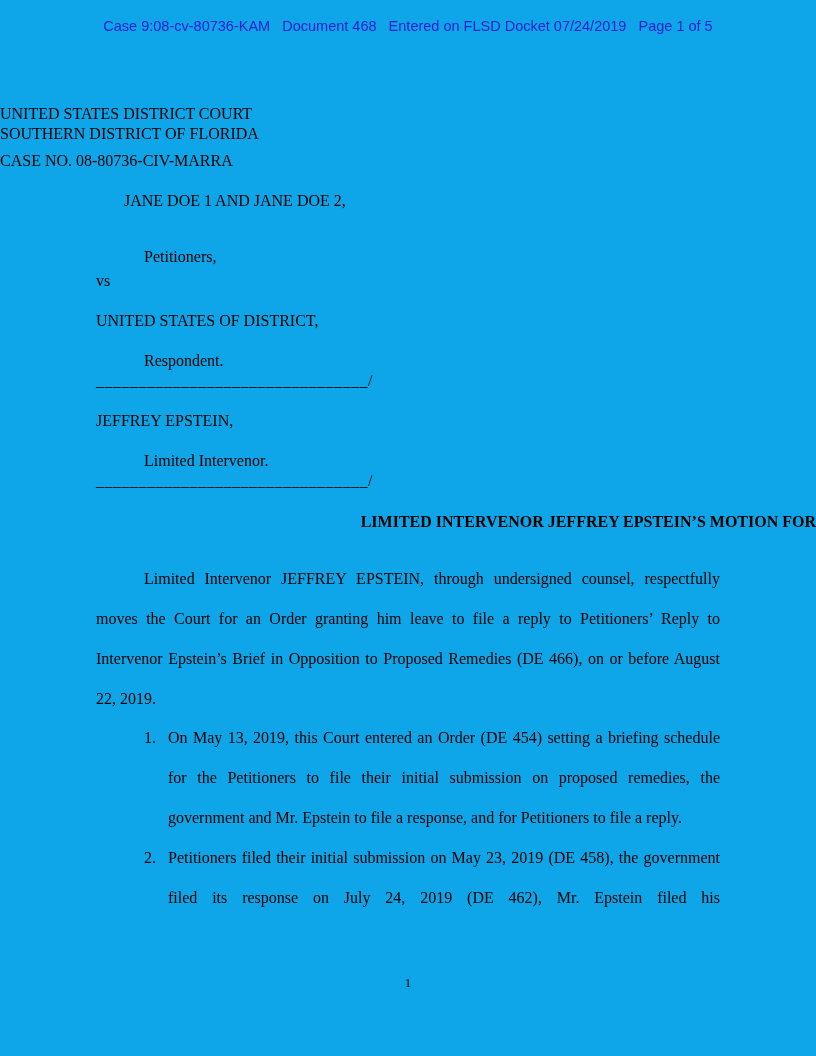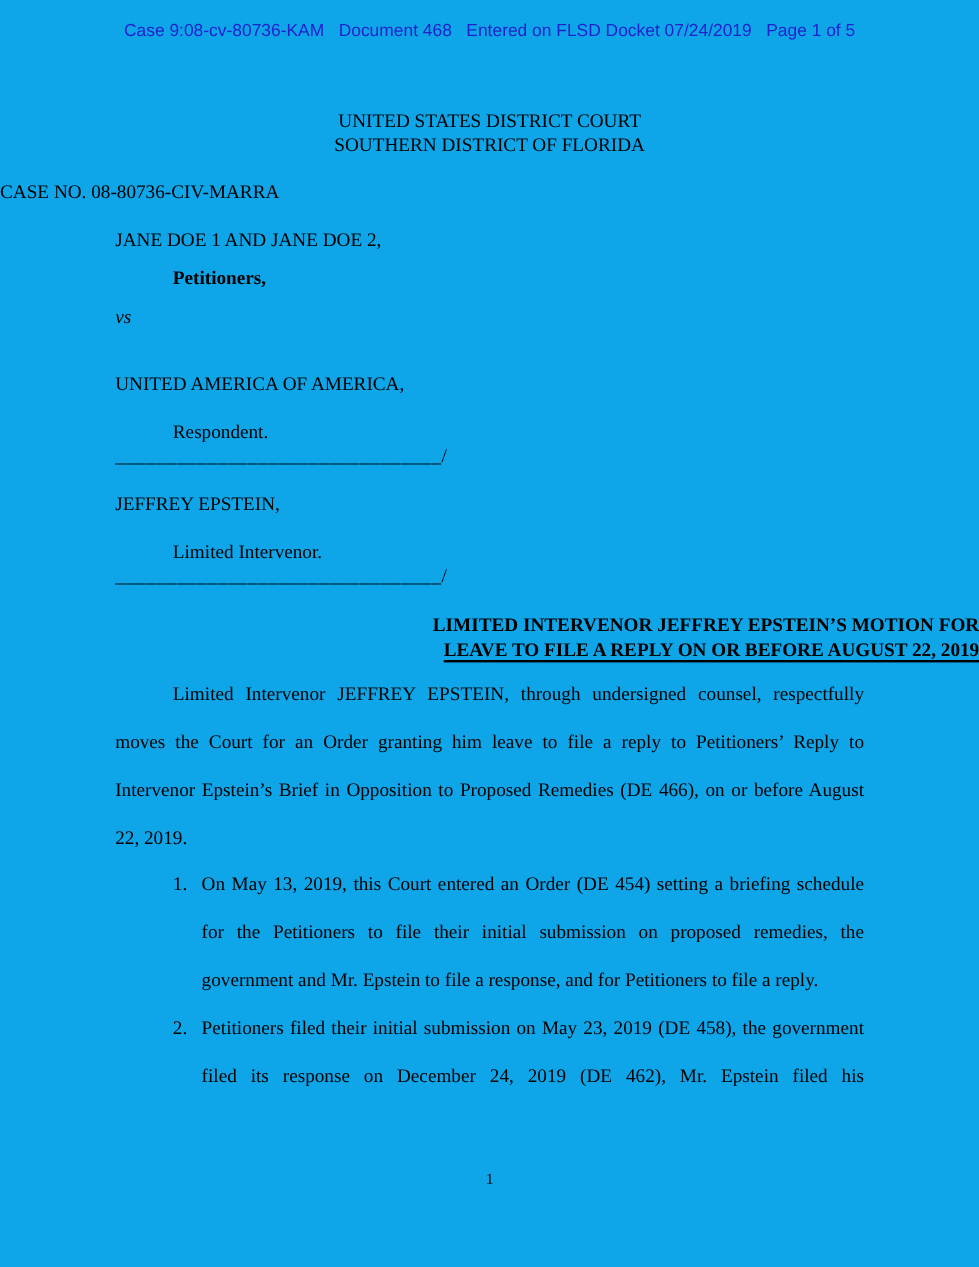--- a/index.html
+++ b/index.html
@@ -20,38 +20,38 @@
     left: 0;
     right: 0;
     text-align: center;
     font-family: "Liberation Sans", sans-serif;
     font-size: 14.5px;
     color: #2222CC;
     white-space: pre;
   }
   .court-heading {
     position: absolute;
-    top: 92px;
+    top: 104px;
     left: 0;
     right: 0;
-    text-align: center;
+    text-align: left;
     line-height: 20px;
   }
   .case-no {
     position: absolute;
     top: 152px;
     left: 0;
     right: 0;
     text-align: left;
   }
   .cap { position: absolute; left: 96px; right: 96px; }
   .cap.indent { padding-left: 48px; }
-  .p1  { top: 192px; }
-  .p1r { top: 224px; font-weight: bold; }
-  .pvs { top: 256px; font-style: italic; }
+  .p1  { top: 192px; margin-left: 28px; }
+  .p1r { top: 248px; }
+  .pvs { top: 272px; }
   .p2  { top: 312px; }
   .p2r { top: 352px; }
   .sep1 { top: 372px; letter-spacing: 0.5px; }
   .p3  { top: 412px; }
   .p3r { top: 452px; }
   .sep2 { top: 472px; letter-spacing: 0.5px; }
   .motion-title {
     position: absolute;
     top: 511px;
     left: 0;
@@ -113,45 +113,44 @@
   </div>
 
   <div class="case-no">CASE NO. 08-80736-CIV-MARRA</div>
 
   <div class="cap p1">JANE DOE 1 AND JANE DOE 2,</div>
 
   <div class="cap indent p1r">Petitioners,</div>
 
   <div class="cap pvs">vs</div>
 
-  <div class="cap p2">UNITED AMERICA OF AMERICA,</div>
+  <div class="cap p2">UNITED STATES OF DISTRICT,</div>
 
   <div class="cap indent p2r">Respondent.</div>
 
   <div class="cap sep1">________________________________/</div>
 
   <div class="cap p3">JEFFREY EPSTEIN,</div>
 
   <div class="cap indent p3r">Limited Intervenor.</div>
 
   <div class="cap sep2">________________________________/</div>
 
   <div class="motion-title">
     <div>LIMITED INTERVENOR JEFFREY EPSTEIN’S MOTION FOR</div>
-    <div class="underlined">LEAVE TO FILE A REPLY ON OR BEFORE AUGUST 22, 2019</div>
   </div>
 
   <div class="intro">Limited Intervenor JEFFREY EPSTEIN, through undersigned counsel, respectfully moves the Court for an Order granting him leave to file a reply to Petitioners’ Reply to Intervenor Epstein’s Brief in Opposition to Proposed Remedies (DE 466), on or before August 22, 2019.</div>
 
   <div class="num-list">
     <div class="num-item">
       <div class="marker">1.</div>
       <div class="item-text">On May 13, 2019, this Court entered an Order (DE 454) setting a briefing schedule for the Petitioners to file their initial submission on proposed remedies, the government and Mr. Epstein to file a response, and for Petitioners to file a reply.</div>
     </div>
     <div class="num-item">
       <div class="marker">2.</div>
-      <div class="item-text continues">Petitioners filed their initial submission on May 23, 2019 (DE 458), the government filed its response on December 24, 2019 (DE 462), Mr. Epstein filed his</div>
+      <div class="item-text continues">Petitioners filed their initial submission on May 23, 2019 (DE 458), the government filed its response on July 24, 2019 (DE 462), Mr. Epstein filed his</div>
     </div>
   </div>
 
   <div class="page-number">1</div>
 
 </div>
 
 </body></html>

